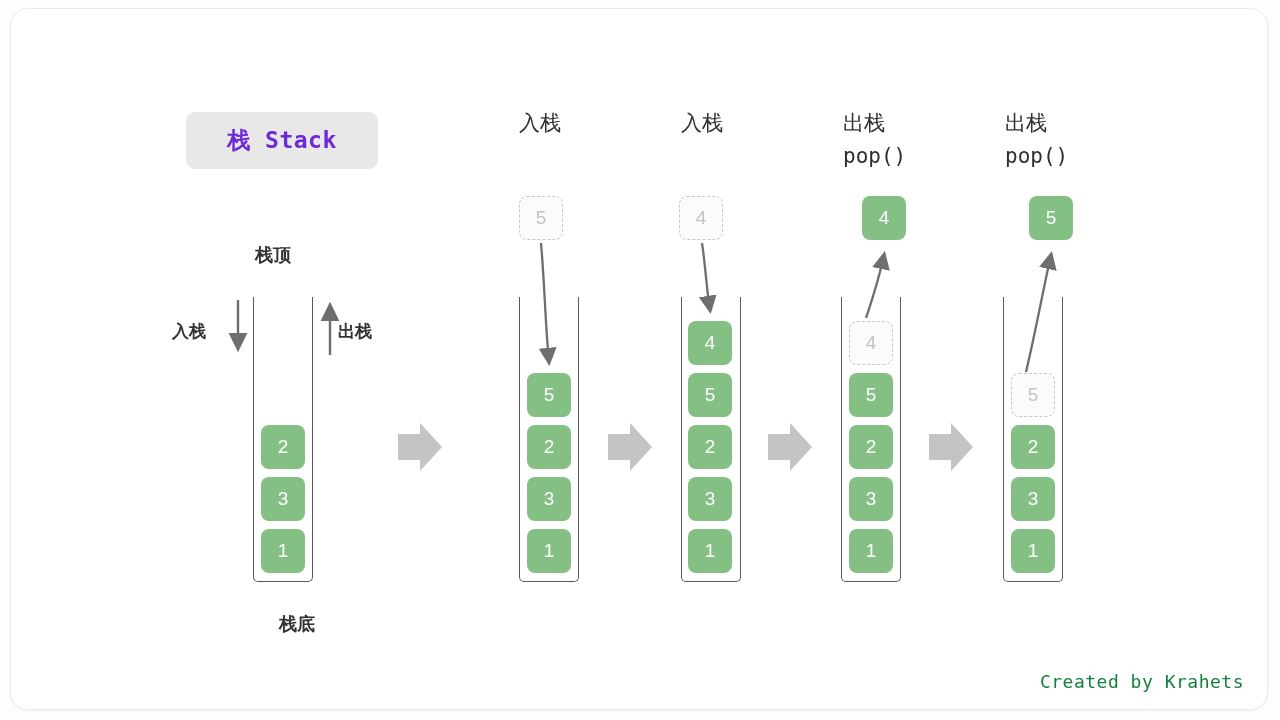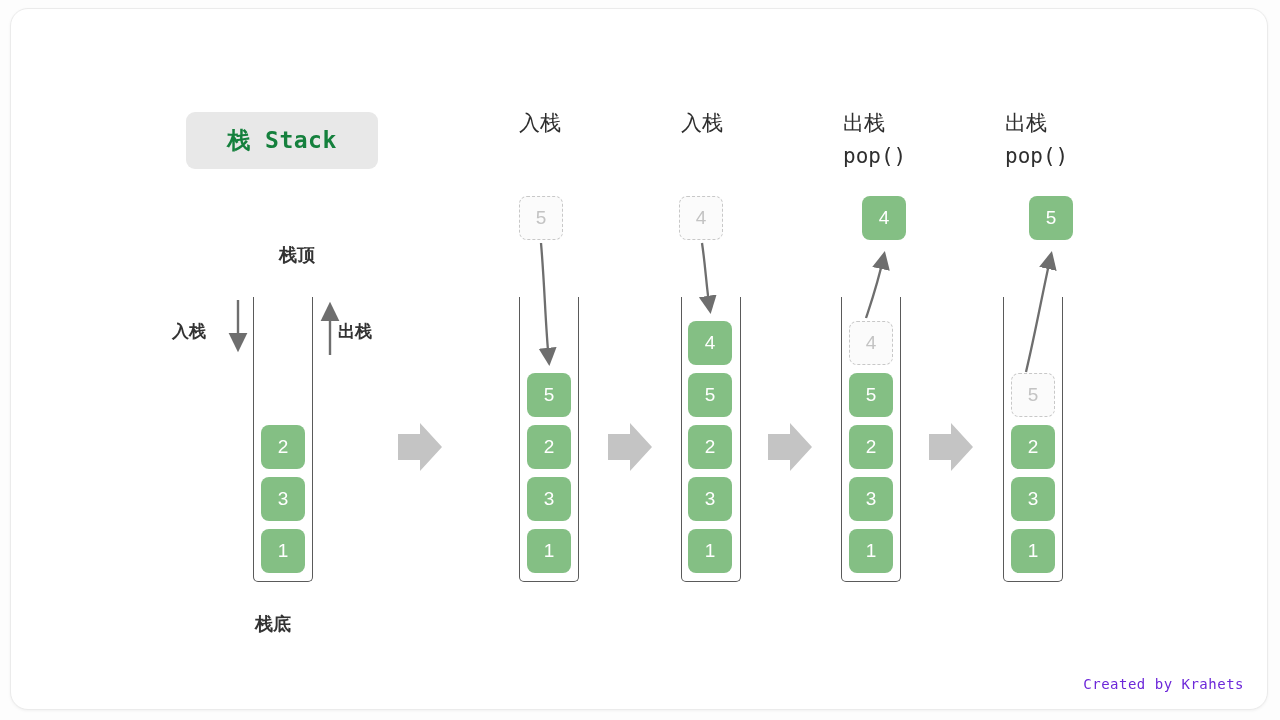--- a/index.html
+++ b/index.html
@@ -43,42 +43,42 @@
     width: 192px;
     height: 57px;
     background: #e8e8e8;
     border-radius: 9px;
     display: flex;
     align-items: center;
     justify-content: center;
     font-family: "DejaVu Sans Mono", monospace;
     font-size: 23px;
     font-weight: bold;
-    color: #15803d;
+    color: #6d28d9;
     letter-spacing: 0.5px;
     box-sizing: border-box;
   }
 
   
   .label-top {
     position: absolute;
     left: 255px;
     top: 243px;
     width: 60px;
-    text-align: right;
+    text-align: left;
     font-size: 18px;
     font-weight: bold;
     color: #333333;
   }
   .label-bottom {
     position: absolute;
     left: 255px;
     top: 612px;
     width: 60px;
-    text-align: left;
+    text-align: right;
     font-size: 18px;
     font-weight: bold;
     color: #333333;
   }
   .label-push {
     position: absolute;
     left: 172px;
     top: 320px;
     font-size: 17px;
     font-weight: bold;
@@ -141,22 +141,22 @@
     display:block;
   }
   .col-head .code .arg { color: #4a9e4a; font-weight: bold; }
 
   
   .credit {
     position: absolute;
     right: 36px;
     bottom: 28px;
     font-family: "DejaVu Sans Mono", monospace;
-    font-size: 14px;
-    color: #6d28d9;
+    font-size: 18px;
+    color: #15803d;
     letter-spacing: 0.5px;
   }
 
   svg.overlay {
     position: absolute;
     left: 0; top: 0;
     width: 1280px; height: 720px;
     pointer-events: none;
   }
 </style>

